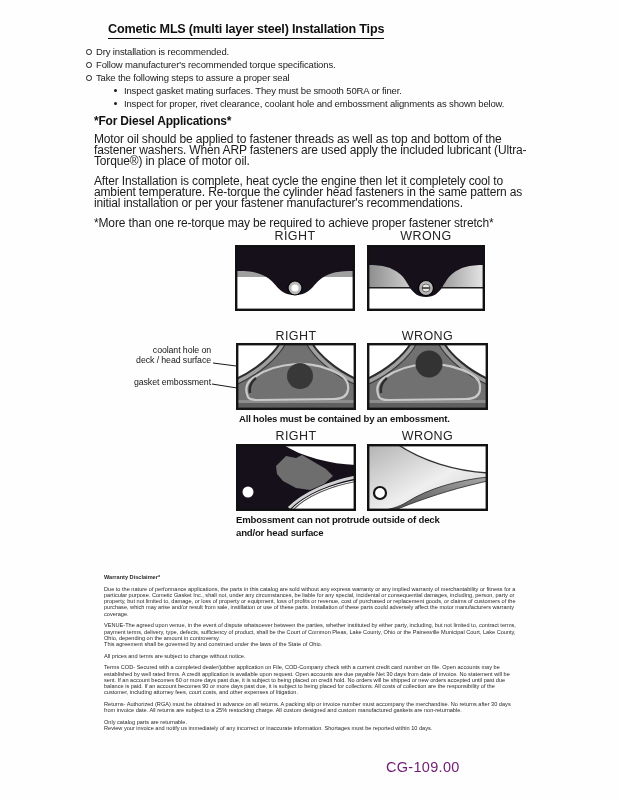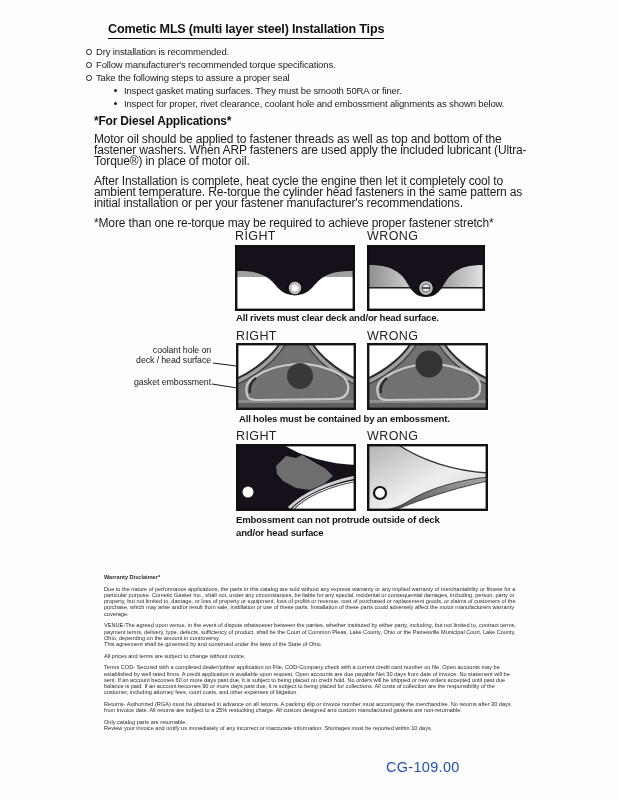--- a/index.html
+++ b/index.html
@@ -18,33 +18,33 @@
   .b-row{position:relative;line-height:13px;font-size:9.5px;letter-spacing:-0.15px;padding-left:10px;white-space:nowrap;}
   .b-row .mk{position:absolute;left:0;top:4.2px;width:3.6px;height:3.6px;border:0.9px solid #222;border-radius:50%;}
   .b-row.sub{padding-left:38px;}
   .b-row.sub .mk{left:28px;top:4.6px;width:3.4px;height:3.4px;background:#1b1b1b;border:none;}
   
   .diesel{position:absolute;left:94px;top:114px;width:434px;}
   .diesel h2{margin:0 0 6px 0;font-size:12px;font-weight:bold;letter-spacing:-0.2px;color:#111;}
   .diesel p{margin:0 0 9px 0;font-size:12px;line-height:11px;letter-spacing:-0.15px;}
   .diesel p.note{margin-top:3px;white-space:nowrap;}
   
-  .fig-label{position:absolute;font-size:12.5px;letter-spacing:0.4px;color:#232323;white-space:nowrap;}
+  .fig-label{position:absolute;font-size:12.5px;letter-spacing:0.4px;color:#232323;text-align:center;white-space:nowrap;}
   .fig-box{position:absolute;line-height:0;}
   .fig-caption{position:absolute;font-size:9.6px;font-weight:bold;letter-spacing:-0.2px;color:#161616;white-space:nowrap;}
   .fig-caption.wrap{white-space:normal;width:234px;line-height:13px;}
   .anno{position:absolute;width:111px;text-align:right;font-size:8.8px;line-height:9.8px;letter-spacing:-0.1px;color:#161616;}
   .leader{position:absolute;}
   
   .fineprint{position:absolute;left:104px;top:574px;width:414px;color:#2a2a2a;}
   .fineprint .fp-head{font-size:5.6px;font-weight:bold;margin-bottom:6px;}
   .fineprint .fp-para{margin-bottom:5.6px;}
   .fineprint .fp-line{font-size:5.6px;line-height:6.15px;}
   
-  .pagenum{position:absolute;left:386px;top:759px;font-size:14.5px;letter-spacing:0.3px;color:#1d4ed8;white-space:nowrap;}
+  .pagenum{position:absolute;left:386px;top:759px;font-size:14.5px;letter-spacing:0.3px;color:#701a75;white-space:nowrap;}
 </style>
 </head>
 <body>
 
 <div class="page">
 
   <div class="title">Cometic MLS (multi layer steel) Installation Tips</div>
 
   <div class="bullets">
     <div class="b-row"><span class="mk"></span><span>Dry installation is recommended.</span></div>
@@ -87,21 +87,20 @@
       <rect width="118" height="66" fill="#ffffff"></rect>
       <rect x="2" y="19" width="114" height="24" fill="url(#g-band)"></rect>
       <rect x="2" y="42" width="114" height="1.5" fill="#1f1f1f"></rect>
       <path d="M0,0 H118 V20 C101,20 94,22 85,29 C76,36 75,52 59,52 C43,52 42,36 33,29 C24,22 17,20 0,20 Z" fill="#16101b"></path>
       <circle cx="59" cy="43" r="7.5" fill="#b5b5b5" stroke="#000" stroke-width="1.2"></circle>
       <circle cx="59" cy="43" r="4" fill="#e8e8e8" stroke="#555" stroke-width="0.8"></circle>
       <rect x="55" y="42.2" width="8" height="1.6" fill="#333"></rect>
       <rect x="1.2" y="1.2" width="115.6" height="63.6" fill="none" stroke="#111" stroke-width="2.4"></rect>
     </svg>
   </div>
-  <div class="fig-caption" style="left:236px;top:312px;">All rivets must clear deck and/or head surface.</div>
 
   <div class="fig-label" style="left:236px;top:329px;width:120px;">RIGHT</div>
   <div class="fig-label" style="left:367px;top:329px;width:121px;">WRONG</div>
 
   <div class="anno" style="left:100px;top:346px;text-align:right;">
     <div>coolant hole on</div>
     <div>deck / head surface</div>
   </div>
   <div class="anno" style="left:100px;top:378px;">
     <div>gasket embossment</div>

